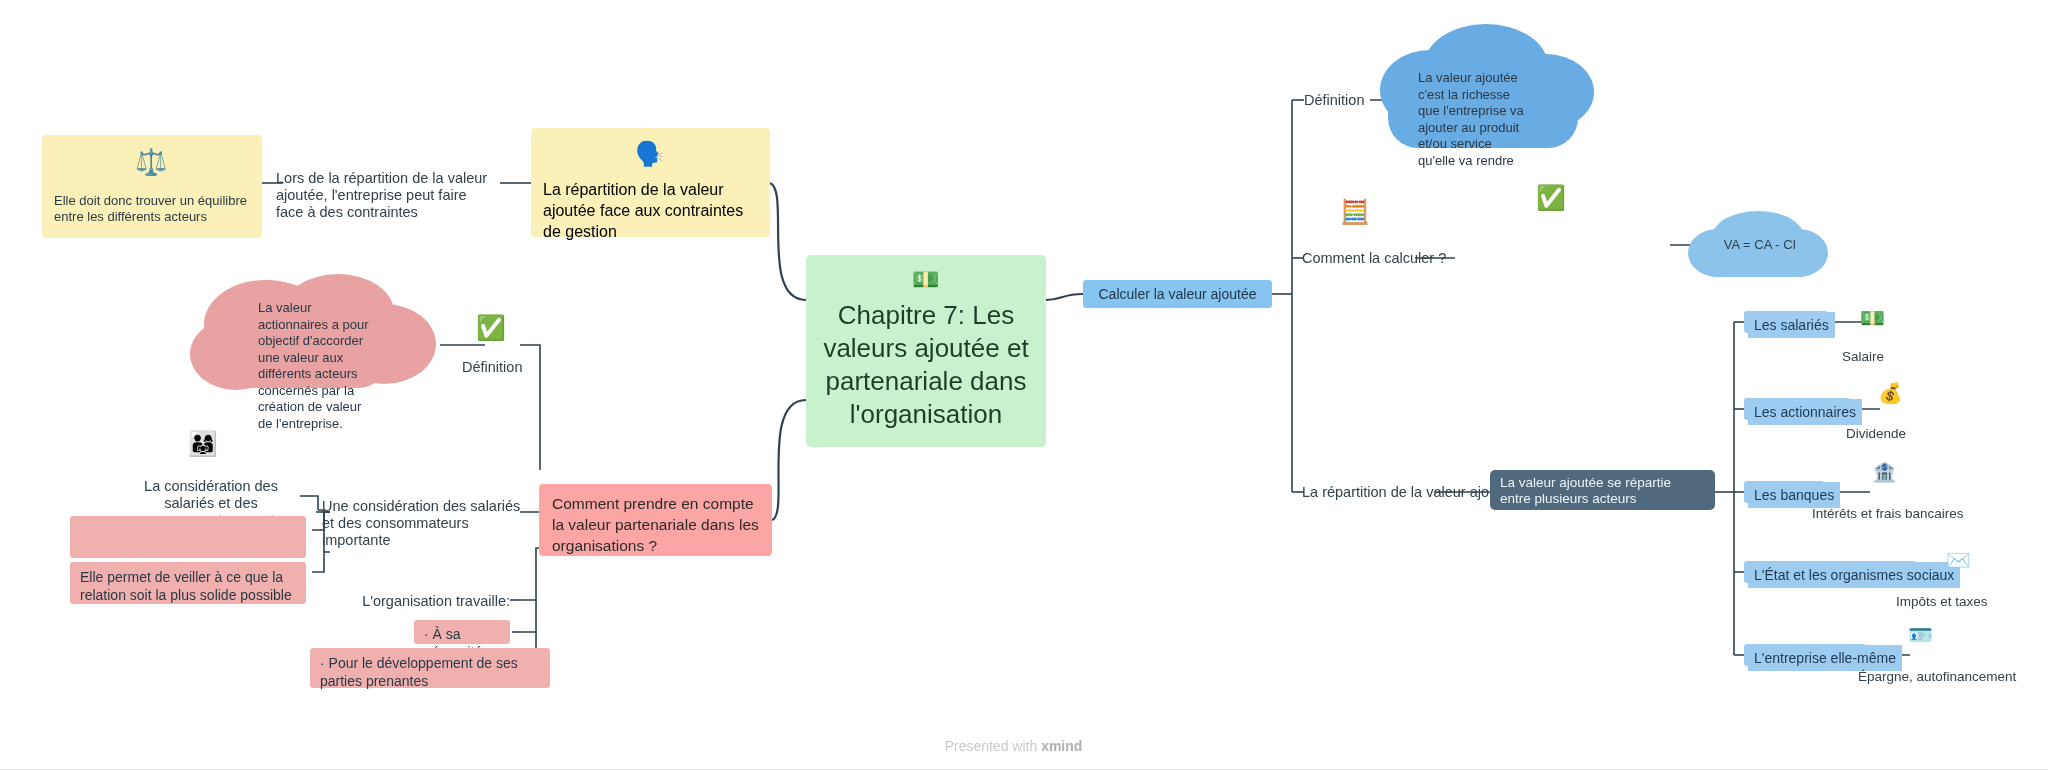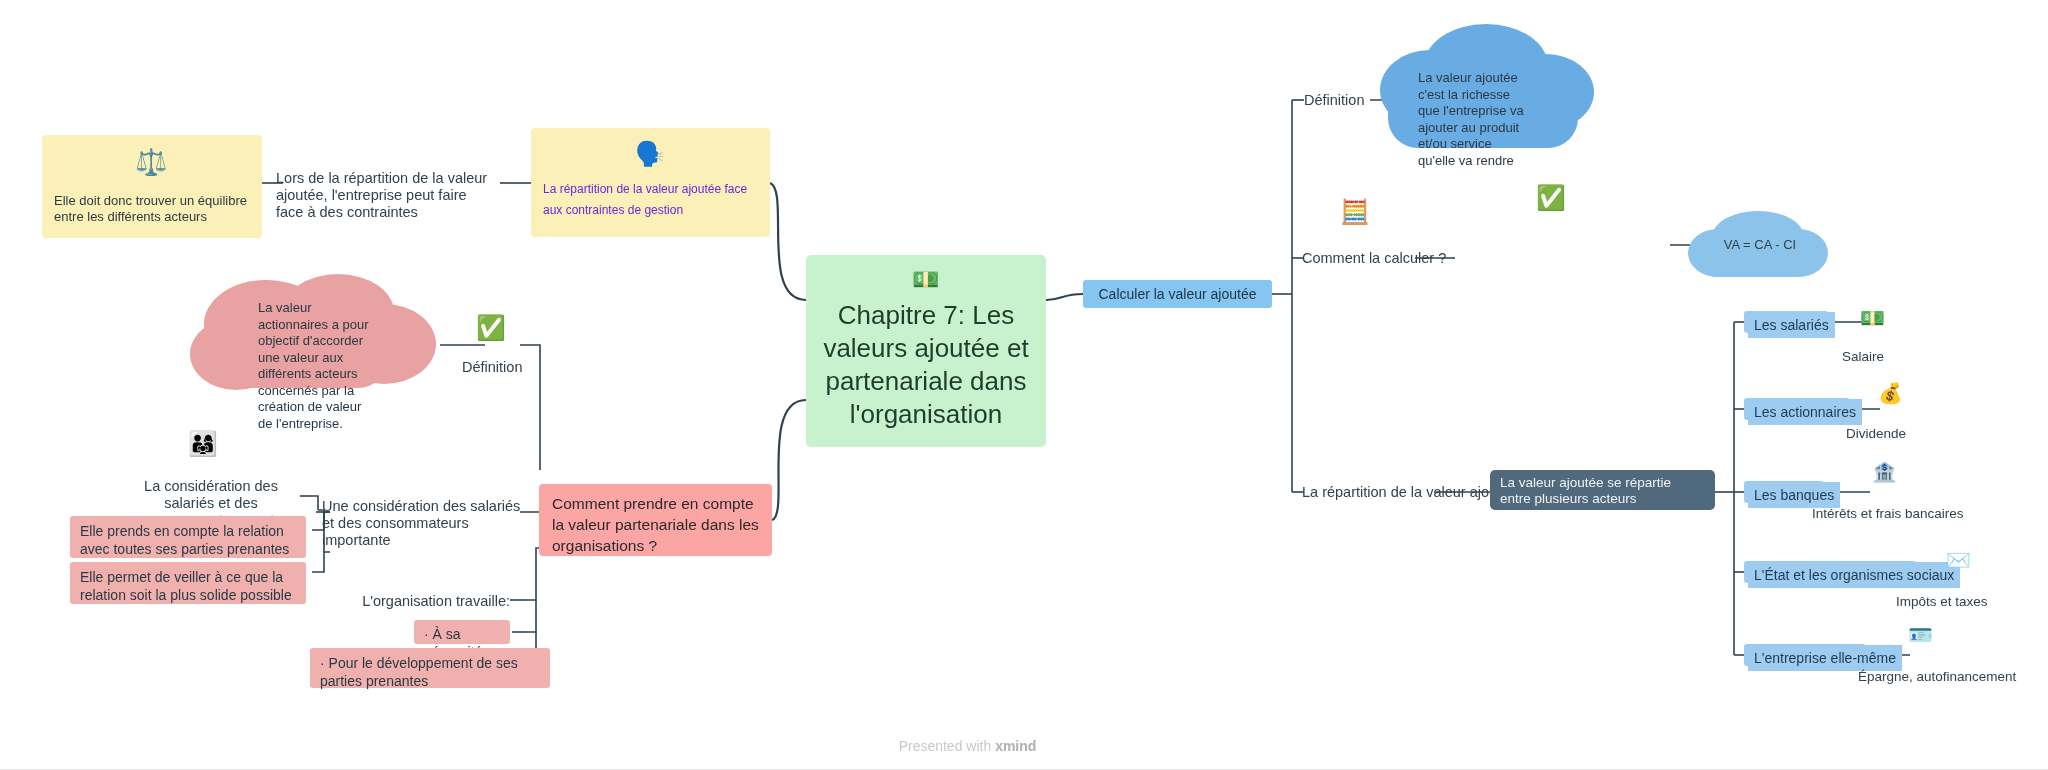--- a/index.html
+++ b/index.html
@@ -18,21 +18,21 @@
            padding:8px 14px 0 14px;font-weight:400;}
   .central .ico{font-size:22px;line-height:22px;}
 
   
   .ybox{background:#fbf0b8;border-radius:4px;}
   .ybox1{left:42px;top:135px;width:220px;height:103px;padding:10px 12px;}
   .ybox1 .ico{text-align:center;font-size:26px;line-height:34px;}
   .ybox1 .txt{font-size:13px;line-height:16px;padding-top:14px;}
   .ybox2{left:531px;top:128px;width:239px;height:109px;padding:10px 12px;}
   .ybox2 .ico{text-align:center;font-size:24px;line-height:32px;}
-  .ybox2 .txt{font-size:12px;line-height:21px;padding-top:9px;color:#6d28d9;}
+  .ybox2 .txt{font-size:16px;line-height:21px;padding-top:9px;color:#000000;}
 
   
   .pbox{left:539px;top:484px;width:233px;height:72px;background:#fca5a5;border-radius:4px;
         padding:9px 13px;font-size:15.5px;line-height:21px;color:#2b2b2b;}
 
   
   .bluepill{left:1083px;top:280px;width:189px;height:28px;background:#86c5f0;border-radius:3px;
         display:flex;align-items:center;justify-content:center;font-size:14px;color:#1d3547;}
 
   
@@ -49,21 +49,21 @@
   
   .mark{position:absolute;font-size:14px;line-height:18px;color:#2b3845;padding:4px 6px;}
   .mark.blue{background:#9ecbf0;color:#1f3b52;}
   .mk{position:absolute;}
 
   .icon{position:absolute;font-size:24px;line-height:24px;}
   .icon.sm{font-size:20px;line-height:20px;}
   .cap{position:absolute;font-size:13.5px;line-height:17px;color:#33424c;}
 
   .footer{position:absolute;left:0;bottom:16px;width:1935px;text-align:center;
-          font-size:14px;color:#c9c9c9;}
+          font-size:14px;color:#c9c9c9;padding-left:46px;}
   .footer b{color:#b0b0b0;}
   .hr{position:absolute;left:0;bottom:0;width:2048px;height:1px;background:#e2e2e2;}
 </style>
 </head>
 <body>
 
 <div id="canvas">
 
   <svg id="wires" viewBox="0 0 2048 770">
     <g fill="none" stroke="#2f4250" stroke-width="1.6">
@@ -162,21 +162,20 @@
   </svg>
   <div class="cloudtxt" style="left:258px;top:300px;width:120px;">La valeur actionnaires a pour objectif d'accorder une valeur aux différents acteurs concernés par la création de valeur de l'entreprise.</div>
 
   <div class="icon" style="left:476px;top:316px;">✅</div>
   <div class="labelR" style="left:462px;top:358px;">Définition</div>
 
   <div class="icon" style="left:188px;top:432px;">👨‍👩‍👧</div>
   <div class="n plain" style="left:118px;top:478px;width:186px;text-align:center;">La considération des salariés et des consommateurs est importante car:</div>
 
   <div class="mk" style="left:70px;top:516px;width:236px;height:42px;background:#f0b1ae;border-radius:3px;"></div>
-  <div class="mark" style="left:74px;top:518px;width:228px;">Elle prends en compte la relation avec toutes ses parties prenantes</div>
 
   <div class="mk" style="left:70px;top:562px;width:236px;height:42px;background:#f0b1ae;border-radius:3px;"></div>
   <div class="mark" style="left:74px;top:564px;width:228px;">Elle permet de veiller à ce que la relation soit la plus solide possible</div>
 
   <div class="n plain" style="left:322px;top:498px;width:200px;">Une considération des salariés et des consommateurs importante</div>
 
   <div class="labelL" style="left:334px;top:592px;width:176px;">L'organisation travaille:</div>
 
   <div class="mk" style="left:414px;top:620px;width:96px;height:24px;background:#f0b1ae;border-radius:3px;"></div>
   <div class="mark" style="left:418px;top:621px;width:92px;">· À sa pérennité</div>

